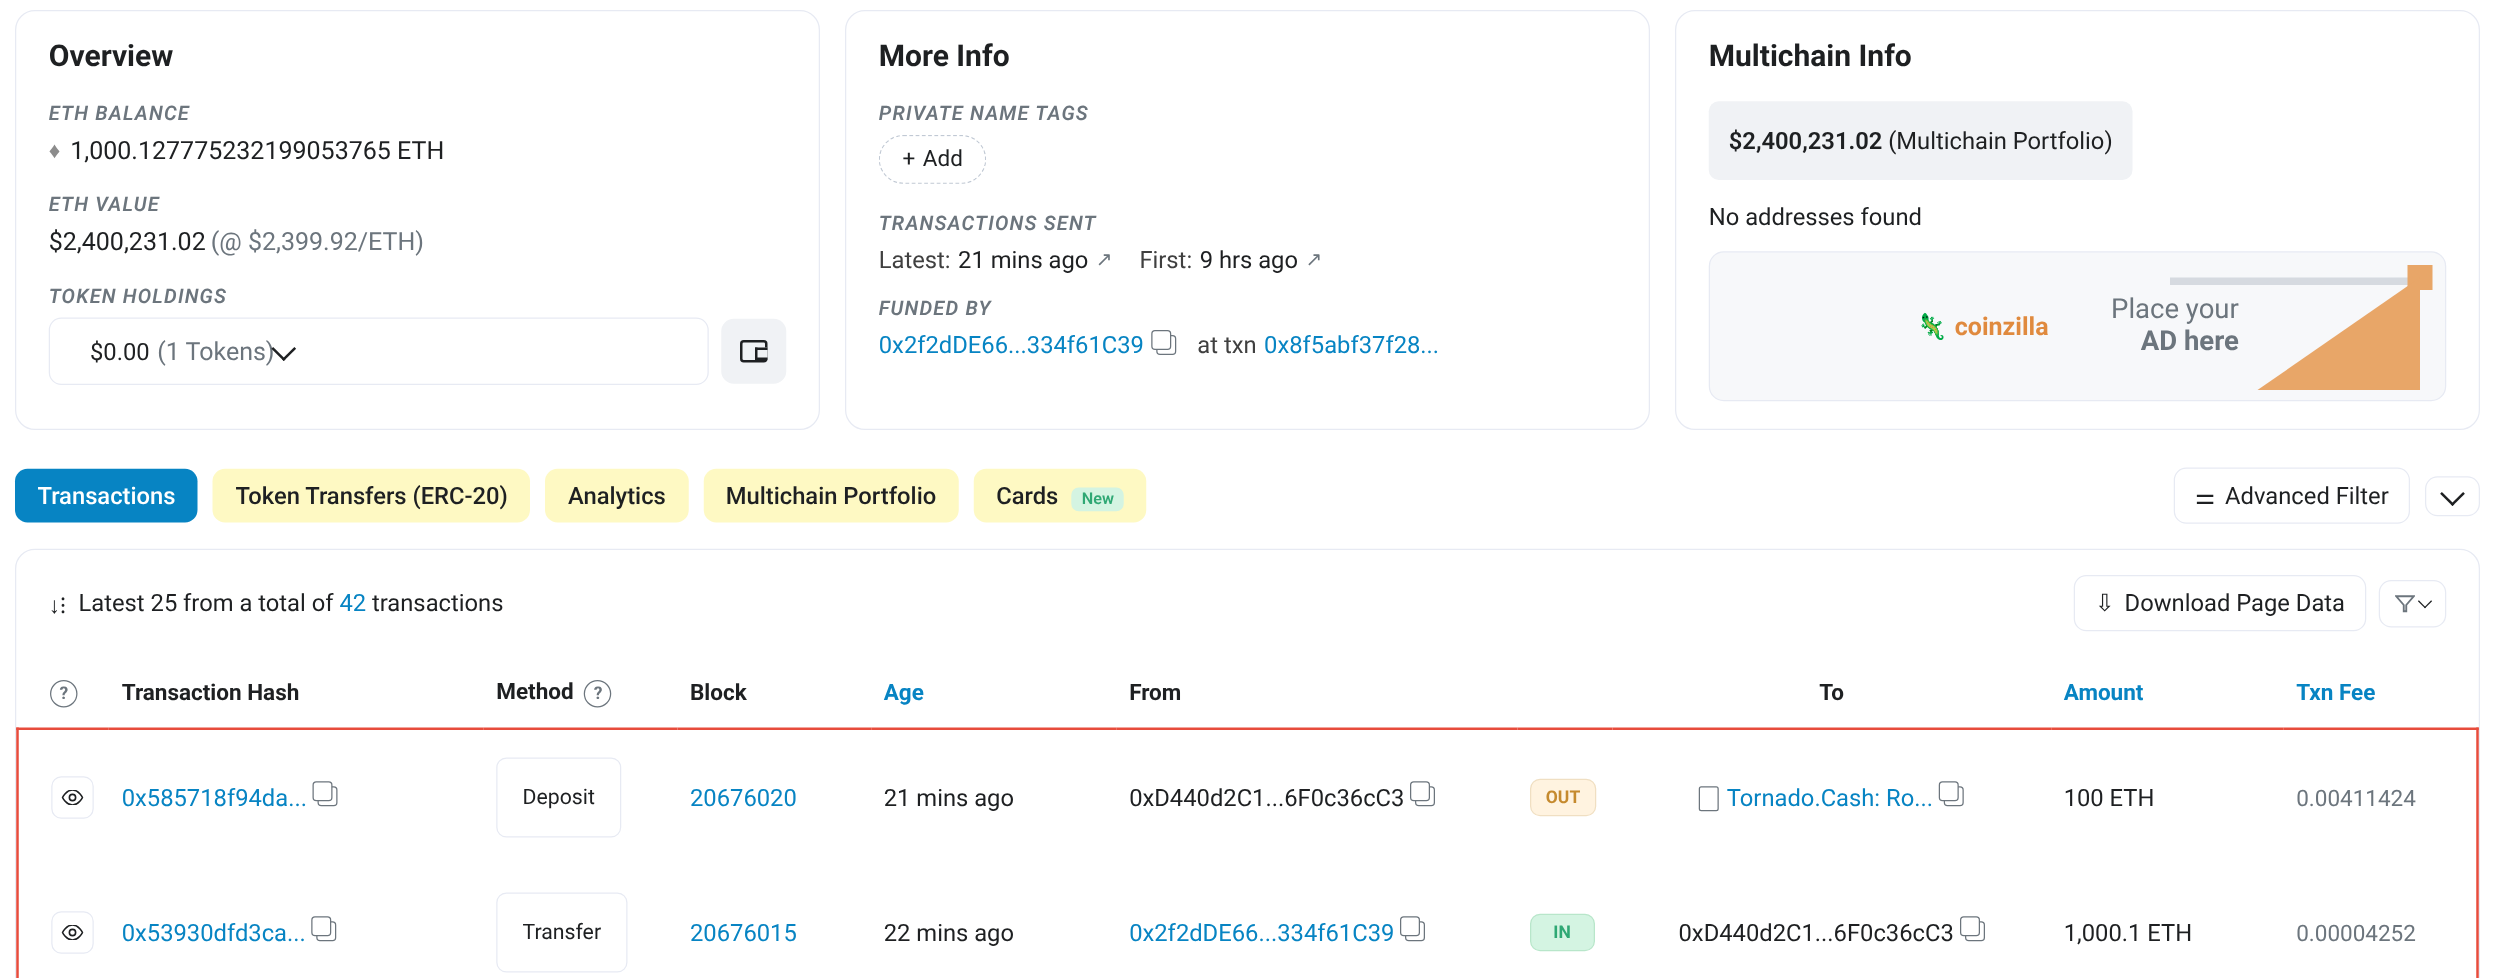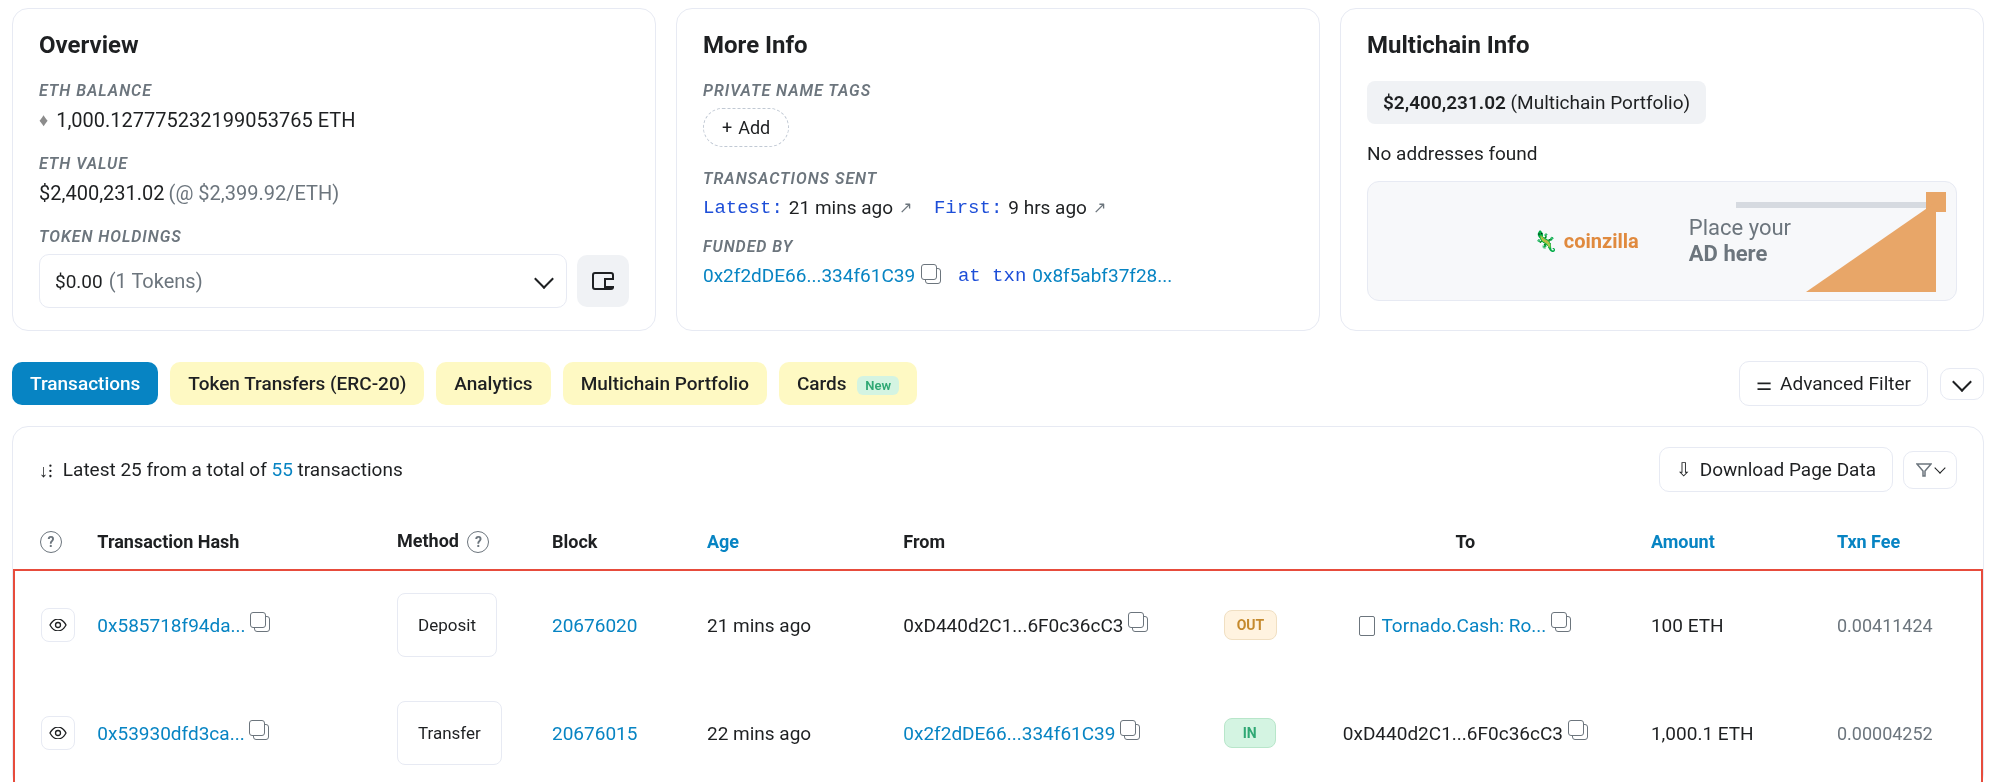--- a/index.html
+++ b/index.html
@@ -5,38 +5,38 @@
 * { box-sizing: border-box; margin: 0; padding: 0; }
 body { font-family: -apple-system, BlinkMacSystemFont, "Segoe UI", Roboto, Helvetica, Arial, sans-serif; background: #fff; color: #1e2022; width: 1996px; padding: 0; font-size: 18px; }
 .cards-row { display: flex; gap: 20px; padding: 8px 12px 0 12px; }
 .card { flex: 1; background: #fff; border: 1px solid #e7eaf3; border-radius: 16px; padding: 22px 26px; min-height: 290px; }
 .card-title { font-size: 24px; font-weight: 700; color: #1e2022; margin-bottom: 22px; }
 .label-small { font-size: 16px; font-weight: 600; color: #6c757d; letter-spacing: 0.06em; margin-bottom: 8px; font-style: italic; }
 .value-line { font-size: 20px; color: #1e2022; margin-bottom: 22px; display: flex; align-items: center; gap: 4px; }
 .eth-diamond { color: #8c8c8c; font-size: 18px; margin-right: 4px; }
 .value-secondary { color: #6c757d; font-size: 20px; }
 .token-row { display: flex; gap: 10px; align-items: center; }
-.token-select { flex: 1; border: 1px solid #e7eaf3; border-radius: 10px; padding: 14px 15px; display: flex; align-items: center; justify-content: space-between; cursor: pointer; font-size: 19px; }
+.token-select { flex: 1; border: 1px solid #e7eaf3; border-radius: 10px; padding: 14px 32px; display: flex; align-items: center; cursor: pointer; font-size: 19px; }
 .token-select .left { display: flex; gap: 6px; align-items: baseline; }
 .chevron-down { width: 14px; height: 14px; border-right: 2px solid #1e2022; border-bottom: 2px solid #1e2022; transform: rotate(45deg); margin-top: -4px; }
 .wallet-btn { width: 52px; height: 52px; background: #f0f2f5; border-radius: 10px; display: flex; align-items: center; justify-content: center; cursor: pointer; }
 .wallet-icon { width: 22px; height: 18px; border: 2px solid #1e2022; border-radius: 3px; position: relative; }
 .wallet-icon::after { content: ''; position: absolute; right: -2px; top: 4px; width: 8px; height: 6px; border: 2px solid #1e2022; border-right: none; background: #f0f2f5; }
 .add-btn { border: 1.5px dashed #c1c9d4; border-radius: 50px; padding: 8px 18px; display: inline-flex; align-items: center; gap: 6px; font-size: 18px; cursor: pointer; color: #1e2022; margin-bottom: 22px; }
 .info-line { font-size: 19px; color: #1e2022; margin-bottom: 18px; display: flex; align-items: center; gap: 6px; flex-wrap: wrap; }
-.info-line .muted { color: #1d4ed8; font-family: Liberation Mono, monospace; }
+.info-line .muted { color: #404040; }
 .link { color: #0784c3; cursor: pointer; }
 .arrow-out { font-size: 16px; color: #6c757d; }
 .copy-icon { width: 16px; height: 16px; border: 1.5px solid #6c757d; border-radius: 3px; position: relative; margin-left: 4px; cursor: pointer; display: inline-block; }
 .copy-icon::before { content: ''; position: absolute; top: -5px; left: -5px; width: 14px; height: 14px; border: 1.5px solid #6c757d; border-radius: 3px; background: #fff; }
-.pill-grey { background: #f0f2f5; border-radius: 8px; padding: 10px 16px; display: inline-block; font-size: 19px; }
+.pill-grey { background: #f0f2f5; border-radius: 8px; padding: 20px 16px; display: inline-block; font-size: 19px; }
 .pill-grey .b { font-weight: 600; }
 .ad-box { margin-top: 16px; background: #f7f8fa; border: 1px solid #e7eaf3; border-radius: 12px; height: 120px; position: relative; display: flex; align-items: center; justify-content: center; gap: 50px; overflow: hidden; }
 .coinzilla-logo { color: #e08a3e; font-size: 20px; font-weight: 700; display: flex; align-items: center; gap: 6px; }
-.ad-text { color: #6c757d; font-size: 22px; text-align: left; line-height: 1.2; }
+.ad-text { color: #6c757d; font-size: 22px; text-align: right; line-height: 1.2; }
 .ad-triangle { position: absolute; right: 20px; top: 20px; width: 0; height: 0; border-left: 130px solid transparent; border-bottom: 90px solid #e8a668; }
 .ad-stripe { position: absolute; right: 20px; top: 20px; width: 200px; height: 6px; background: #d6dae0; }
 .ad-dot { position: absolute; right: 10px; top: 10px; width: 20px; height: 20px; background: #e8a668; }
 
 .tabs-row { display: flex; align-items: center; padding: 30px 12px 0 12px; gap: 12px; }
 .tab { padding: 10px 18px; border-radius: 10px; font-size: 19px; cursor: pointer; background: #fef9c3; color: #1e2022; font-weight: 500; }
 .tab.active { background: #0784c3; color: #fff; }
 .tab .new-badge { background: #d4f4e2; color: #2fa874; font-size: 13px; padding: 2px 8px; border-radius: 6px; margin-left: 6px; font-weight: 600; }
 .spacer { flex: 1; }
 .adv-filter { border: 1px solid #e7eaf3; border-radius: 10px; padding: 10px 16px; display: flex; align-items: center; gap: 8px; font-size: 19px; cursor: pointer; }
@@ -171,21 +171,21 @@
   </div>
   <div class="adv-chevron">
     <span class="chevron-down"></span>
   </div>
 </div>
 
 <div class="table-section">
   <div class="table-header-row">
     <span class="sort-icon">↓⁝</span>
     <span class="summary-text">
-      <span>Latest 25 from a total of </span><span class="link-num">55</span><span> transactions</span>
+      <span>Latest 25 from a total of </span><span class="link-num">42</span><span> transactions</span>
     </span>
     <div class="spacer"></div>
     <div class="download-btn">
       <span>⇩</span>
       <span>Download Page Data</span>
     </div>
     <div class="filter-btn">
       <svg width="16" height="16" viewBox="0 0 16 16">
           <path d="M1 2 L15 2 L9 9 L9 14 L7 14 L7 9 Z" fill="none" stroke="#6c757d" stroke-width="1.5"></path>
         </svg>

